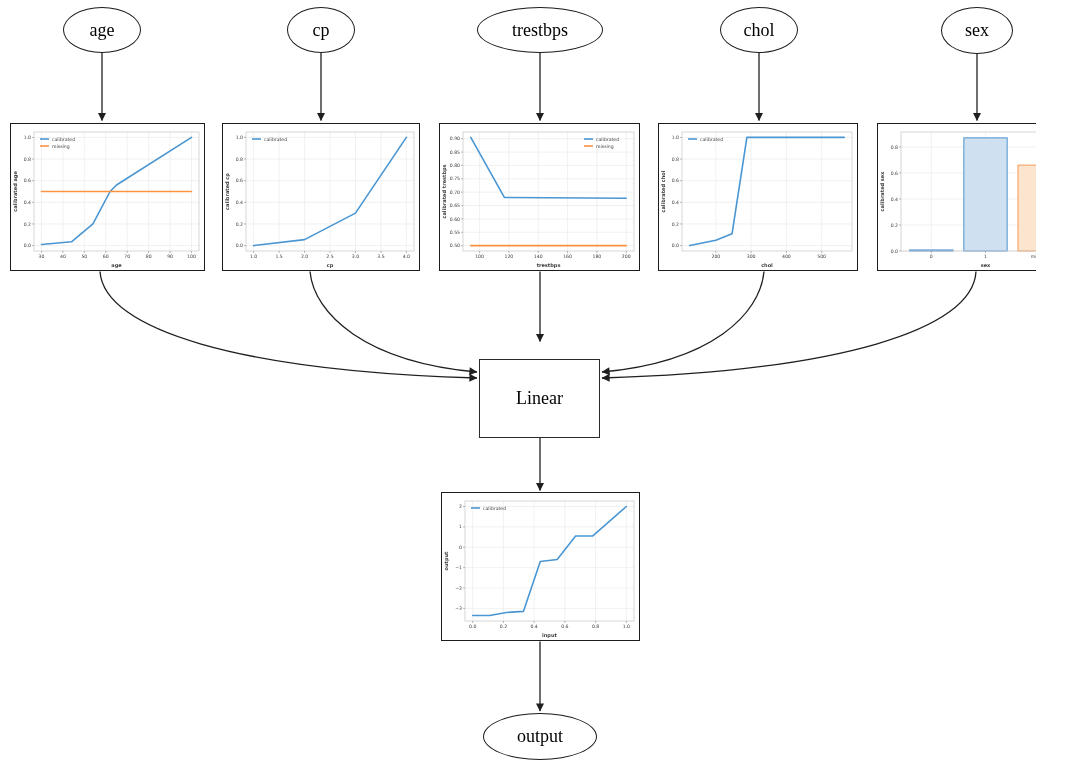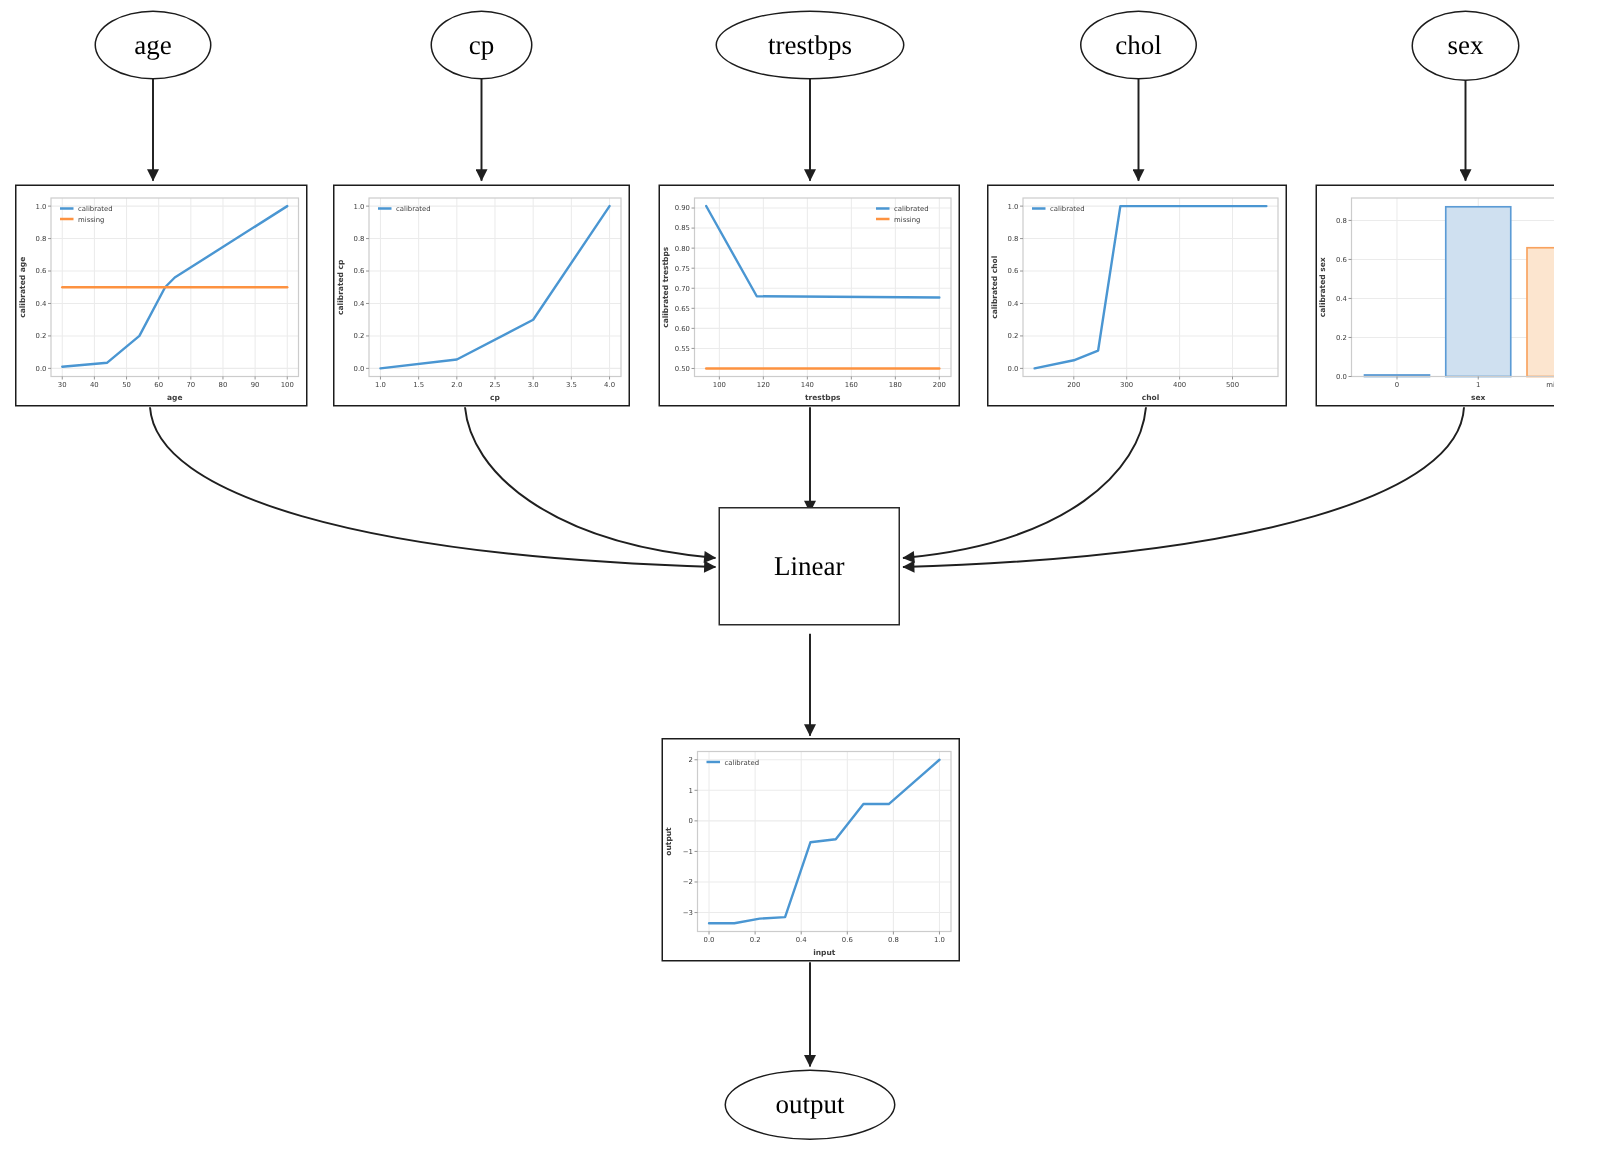--- a/index.html
+++ b/index.html
@@ -287,21 +287,21 @@
         <text x="20" y="76.57814207650271" text-anchor="end" font-size="4.6" fill="#3d3d3d">0.4</text>
         <line x1="21" y1="48.9672131147541" x2="23" y2="48.9672131147541" stroke="#8a8a8a" stroke-width="0.6"></line>
         <text x="20" y="50.567213114754104" text-anchor="end" font-size="4.6" fill="#3d3d3d">0.6</text>
         <line x1="21" y1="22.956284153005463" x2="23" y2="22.956284153005463" stroke="#8a8a8a" stroke-width="0.6"></line>
         <text x="20" y="24.556284153005464" text-anchor="end" font-size="4.6" fill="#3d3d3d">0.8</text>
         <text x="107.5" y="142.8" text-anchor="middle" font-size="5" font-weight="600" fill="#3d3d3d">sex</text>
         <text x="5.5" y="67.5" text-anchor="middle" font-size="5" font-weight="600" fill="#3d3d3d" transform="rotate(-90 5.5 67.5)">calibrated sex</text>
       </svg>
     </div>
 
-  <div class="rect-node" style="left:479px;top:338px;width:121px;height:79px;">
+  <div class="rect-node" style="left:479px;top:359px;width:121px;height:79px;">
     <span>Linear</span>
   </div>
 
   <div class="plot-node" style="left:441px;top:492px;width:199px;height:149px;">
       <svg viewBox="0 0 197 147">
         <line x1="30.68181818181818" y1="8" x2="30.68181818181818" y2="128" stroke="#ebebeb" stroke-width="0.7"></line>
         <line x1="61.40909090909091" y1="8" x2="61.40909090909091" y2="128" stroke="#ebebeb" stroke-width="0.7"></line>
         <line x1="92.13636363636363" y1="8" x2="92.13636363636363" y2="128" stroke="#ebebeb" stroke-width="0.7"></line>
         <line x1="122.86363636363635" y1="8" x2="122.86363636363635" y2="128" stroke="#ebebeb" stroke-width="0.7"></line>
         <line x1="153.5909090909091" y1="8" x2="153.5909090909091" y2="128" stroke="#ebebeb" stroke-width="0.7"></line>

